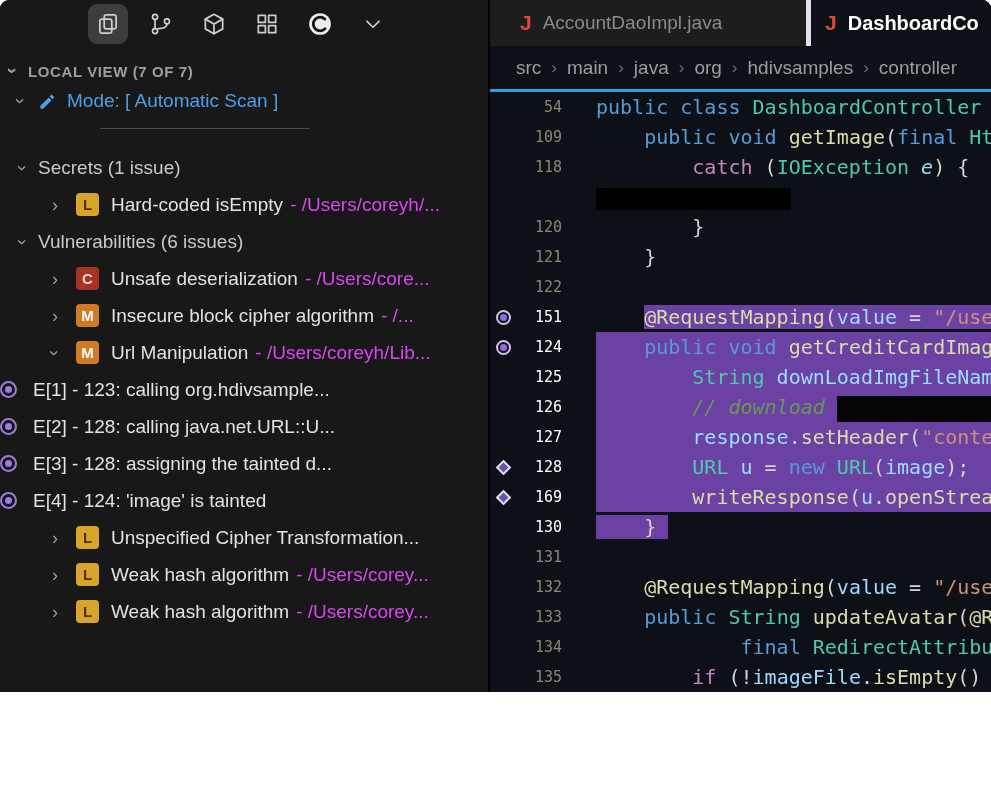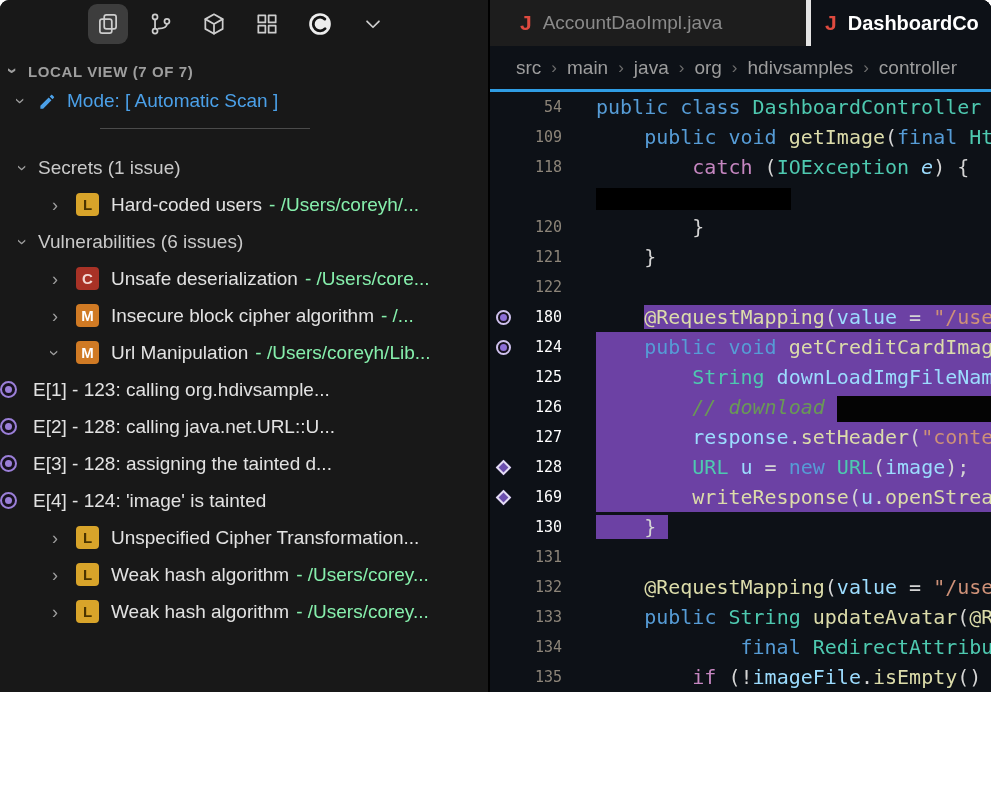--- a/index.html
+++ b/index.html
@@ -27,21 +27,21 @@
   .tree { margin-top:20px; flex:1; overflow:hidden; }
   .trow { height:37px; display:flex; align-items:center; font-size:19px; color:#d6d6d6;
           white-space:nowrap; overflow:hidden; cursor:pointer; }
   .trow.group   { padding-left:16px; color:#cccccc; gap:8px; }
   .trow.finding { padding-left:48px; }
   .trow.event   { gap:16px; }
   .badge { width:23px; height:23px; border-radius:4px; font-weight:bold; font-size:15px;
            display:flex; align-items:center; justify-content:center; margin:0 12px 0 14px; flex:none; }
   .tlabel { color:#e2e2e2; }
   .trow.group .tlabel { color:#c9c9c9; }
-  .tpath { color:#86efac; margin-left:7px; }
+  .tpath { color:#d946ef; margin-left:7px; }
   .ev-ic { flex:none; }
   .ev-ic.circle { width:17px; height:17px; border-radius:50%; border:2px solid #9b7fd8;
                   background:#17111f; position:relative; }
   .ev-ic.circle::after { content:''; position:absolute; inset:3px; border-radius:50%; background:#9b7fd8; }
   .ev-ic.diamond { width:13px; height:13px; transform:rotate(45deg); margin:2px;
                    border:2px solid #e3ddf2; background:#7a5fc0; }
 
   
   .editor { flex:1; min-width:0; display:flex; flex-direction:column; background:#0d1117; }
   .tabbar { height:46px; flex:none; display:flex; background:#161616; }
@@ -146,21 +146,21 @@
     <div class="mode-divider"></div>
 
     <div class="tree">
         <div class="trow group">
           <span class="chev down">›</span>
           <span class="tlabel">Secrets (1 issue)</span>
         </div>
         <div class="trow finding">
           <span class="chev">›</span>
           <span class="badge" style="background: rgb(216, 164, 42); color: rgb(74, 52, 0);">L</span>
-          <span class="tlabel">Hard-coded users</span>
+          <span class="tlabel">Hard-coded isEmpty</span>
           <span class="tpath">- /Users/coreyh/...</span>
         </div>
         <div class="trow group">
           <span class="chev down">›</span>
           <span class="tlabel">Vulnerabilities (6 issues)</span>
         </div>
         <div class="trow finding">
           <span class="chev">›</span>
           <span class="badge" style="background: rgb(168, 50, 38); color: rgb(243, 217, 212);">C</span>
           <span class="tlabel">Unsafe deserialization</span>
@@ -273,21 +273,21 @@
         </div>
         <div class="crow">
           <div class="gut"></div>
           <div class="lnum">122</div>
           <div class="lcode"></div>
         </div>
         <div class="crow hl">
           <div class="gut">
             <span class="g-ic circle"></span>
           </div>
-          <div class="lnum">180</div>
+          <div class="lnum">151</div>
           <div class="lcode">    <span class="hlwrap"><span class="tok-a">@RequestMapping</span><span class="tok-p">(</span><span class="tok-v">value</span><span class="tok-p"> = </span><span class="tok-s">"/users/imag</span></span></div>
         </div>
         <div class="crow hl hl-full">
           <div class="gut">
             <span class="g-ic circle"></span>
           </div>
           <div class="lnum">124</div>
           <div class="lcode">    <span class="tok-k">public void </span><span class="tok-f">getCreditCardImage</span></div>
         </div>
         <div class="crow hl hl-full">

